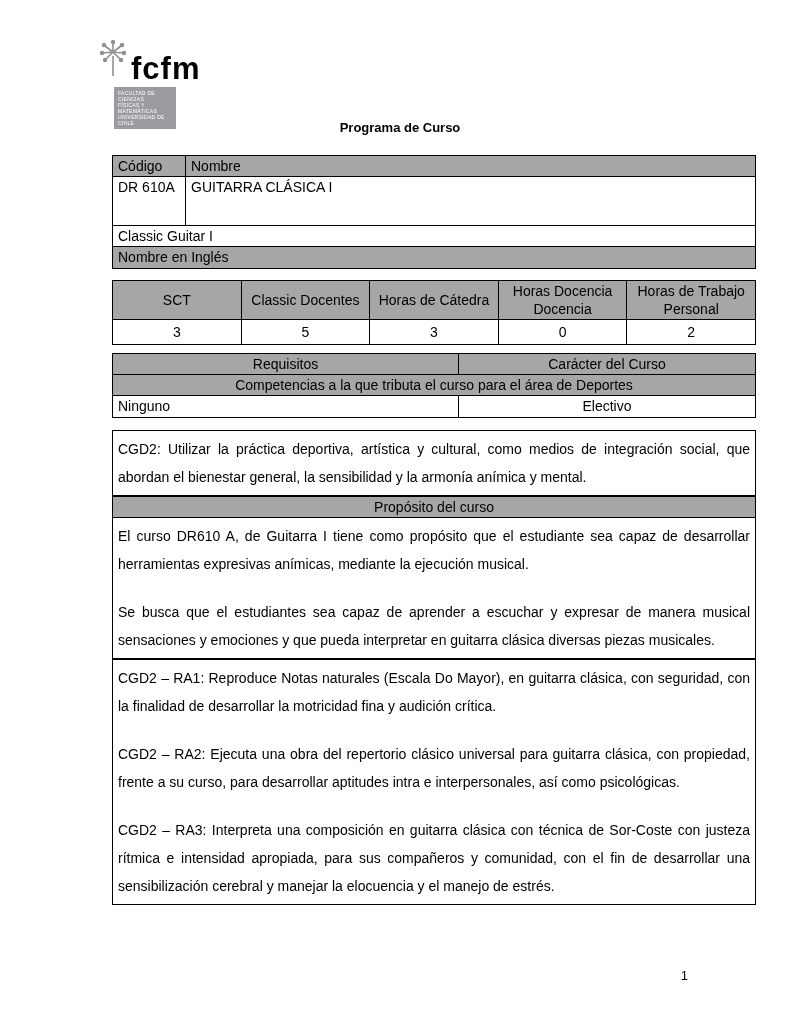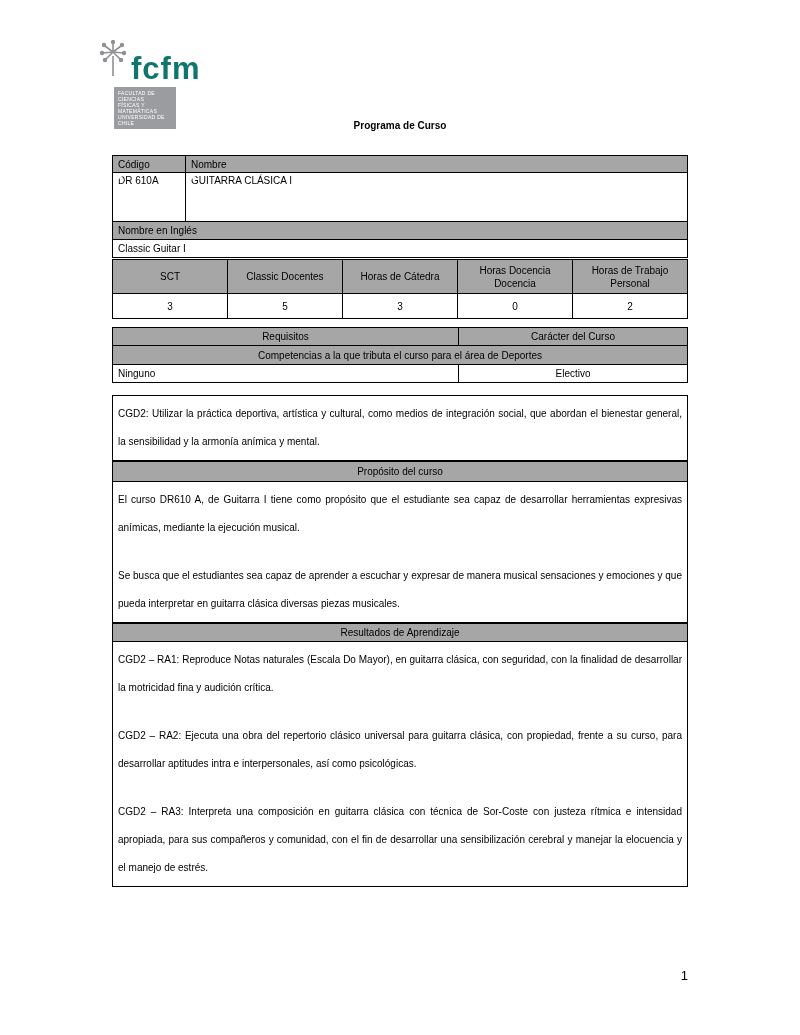--- a/index.html
+++ b/index.html
@@ -11,55 +11,55 @@
     background:#ffffff;
     font-family:"Liberation Sans", sans-serif;
     color:#000;
     overflow:hidden;
   }
 
   
   .logo { position:absolute; left:100px; top:40px; }
   .logo-top { display:flex; align-items:flex-end; gap:5px; }
   .logo-acronym {
-    font-size:31px; font-weight:bold; color:#0f766e;
+    font-size:31px; font-weight:bold; color:#000000;
     line-height:0.85; letter-spacing:1px;
   }
   .logo-sub {
     margin-top:5px; margin-left:14px;
     background:#9b9c9f; color:#ffffff;
     font-size:5px; line-height:6px;
     padding:3px 4px; width:62px;
     letter-spacing:0.3px;
   }
 
   
   .page-title {
     position:absolute; top:120px; left:0; width:100%;
-    text-align:center; font-size:10px; font-weight:bold;
-  }
-
-  
-  .doc { position:absolute; left:112px; top:155px; width:576px; font-size:10px; }
+    text-align:center; font-size:13px; font-weight:bold;
+  }
+
+  
+  .doc { position:absolute; left:112px; top:155px; width:644px; font-size:14px; }
   table { border-collapse:collapse; width:100%; table-layout:fixed; }
   td {
     border:1px solid #000;
     padding:1px 5px;
     vertical-align:middle;
     line-height:1.3;
     overflow:hidden;
   }
   .gray { background:#a6a6a6; }
   .center { text-align:center; }
   .top { vertical-align:top;border-radius:18px; }
   .cell-text { padding:4px 5px; text-align:justify; }
   .cell-text p { line-height:28px; margin:0 0 20px 0; }
   .cell-text p:last-child { margin-bottom:0; }
 
-  .gap5  { margin-top:1px; }
+  .gap5  { margin-top:11px; }
   .gap8  { margin-top:8px;padding-left:42px; }
   .gap12 { margin-top:12px; }
   .gap7  { }
 
   
   .page-number {
     position:absolute; left:640px; top:968px; width:48px;
     text-align:right; font-size:13px;
   }
 </style>
@@ -112,24 +112,24 @@
       <tbody>
           <tr style="height:17px">
         <td class="gray">Código</td>
         <td class="gray">Nombre</td>
       </tr>
       <tr style="height:49px">
         <td class="top">DR 610A</td>
         <td class="top">GUITARRA CLÁSICA I</td>
       </tr>
       <tr style="height:18px">
+        <td colspan="2">Classic Guitar I</td>
+      </tr>
+      <tr style="height:18px">
         <td class="gray" colspan="2">Nombre en Inglés</td>
-      </tr>
-      <tr style="height:18px">
-        <td colspan="2">Classic Guitar I</td>
       </tr>
     </tbody>
       </table>
 
     <table class="gap5">
       <colgroup>
           <col>
           <col>
           <col>
           <col>
@@ -192,23 +192,20 @@
         <td class="cell-text">
           <p>El curso DR610 A, de Guitarra I tiene como propósito que el estudiante sea capaz de desarrollar herramientas expresivas anímicas, mediante la ejecución musical.</p>
           <p>Se busca que el estudiantes sea capaz de aprender a escuchar y expresar de manera musical sensaciones y emociones y que pueda interpretar en guitarra clásica diversas piezas musicales.</p>
         </td>
       </tr>
     </tbody>
       </table>
 
     <table>
       <tbody>
-          <tr style="height:18px">
-        <td class="gray center">Resultados de Aprendizaje</td>
-      </tr>
       <tr>
         <td class="cell-text">
           <p>CGD2 – RA1: Reproduce Notas naturales (Escala Do Mayor), en guitarra clásica, con seguridad, con la finalidad de desarrollar la motricidad fina y audición crítica.</p>
           <p>CGD2 – RA2: Ejecuta una obra del repertorio clásico universal para guitarra clásica, con propiedad, frente a su curso, para desarrollar aptitudes intra e interpersonales, así como psicológicas.</p>
           <p>CGD2 – RA3: Interpreta una composición en guitarra clásica con técnica de Sor-Coste con justeza rítmica e intensidad apropiada, para sus compañeros y comunidad, con el fin de desarrollar una sensibilización cerebral y manejar la elocuencia y el manejo de estrés.</p>
         </td>
       </tr>
     </tbody>
       </table>
 

